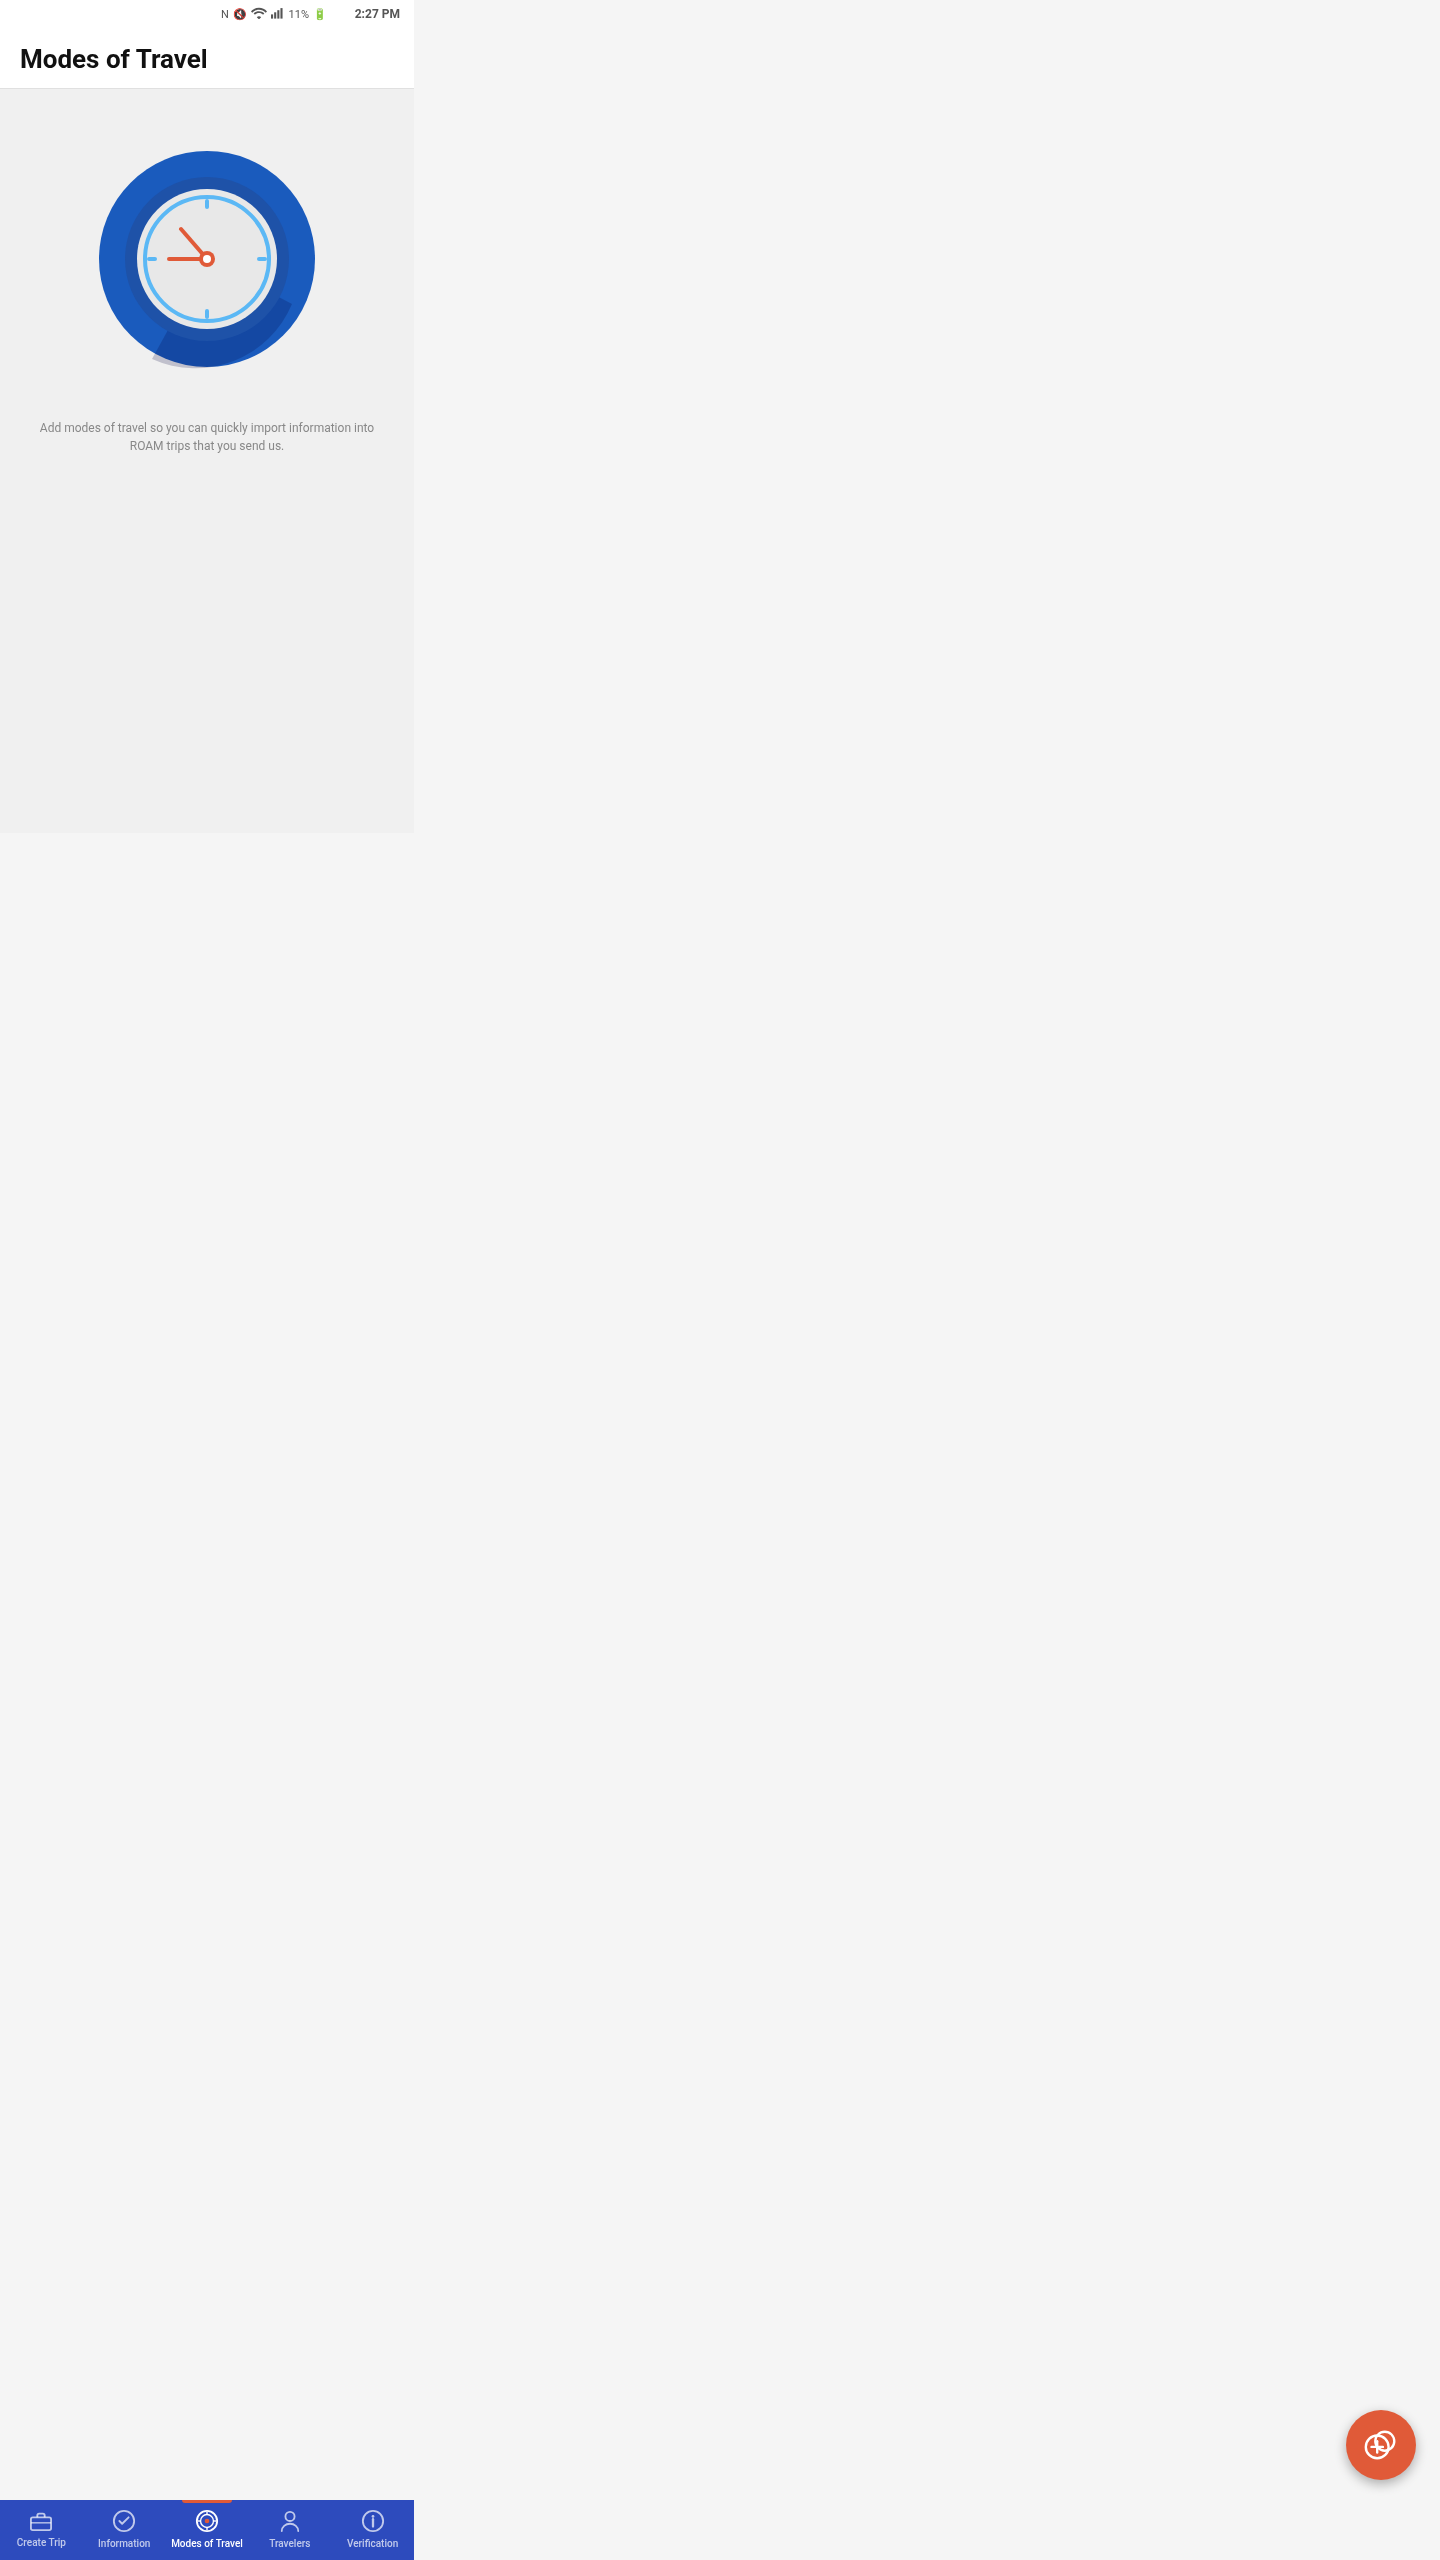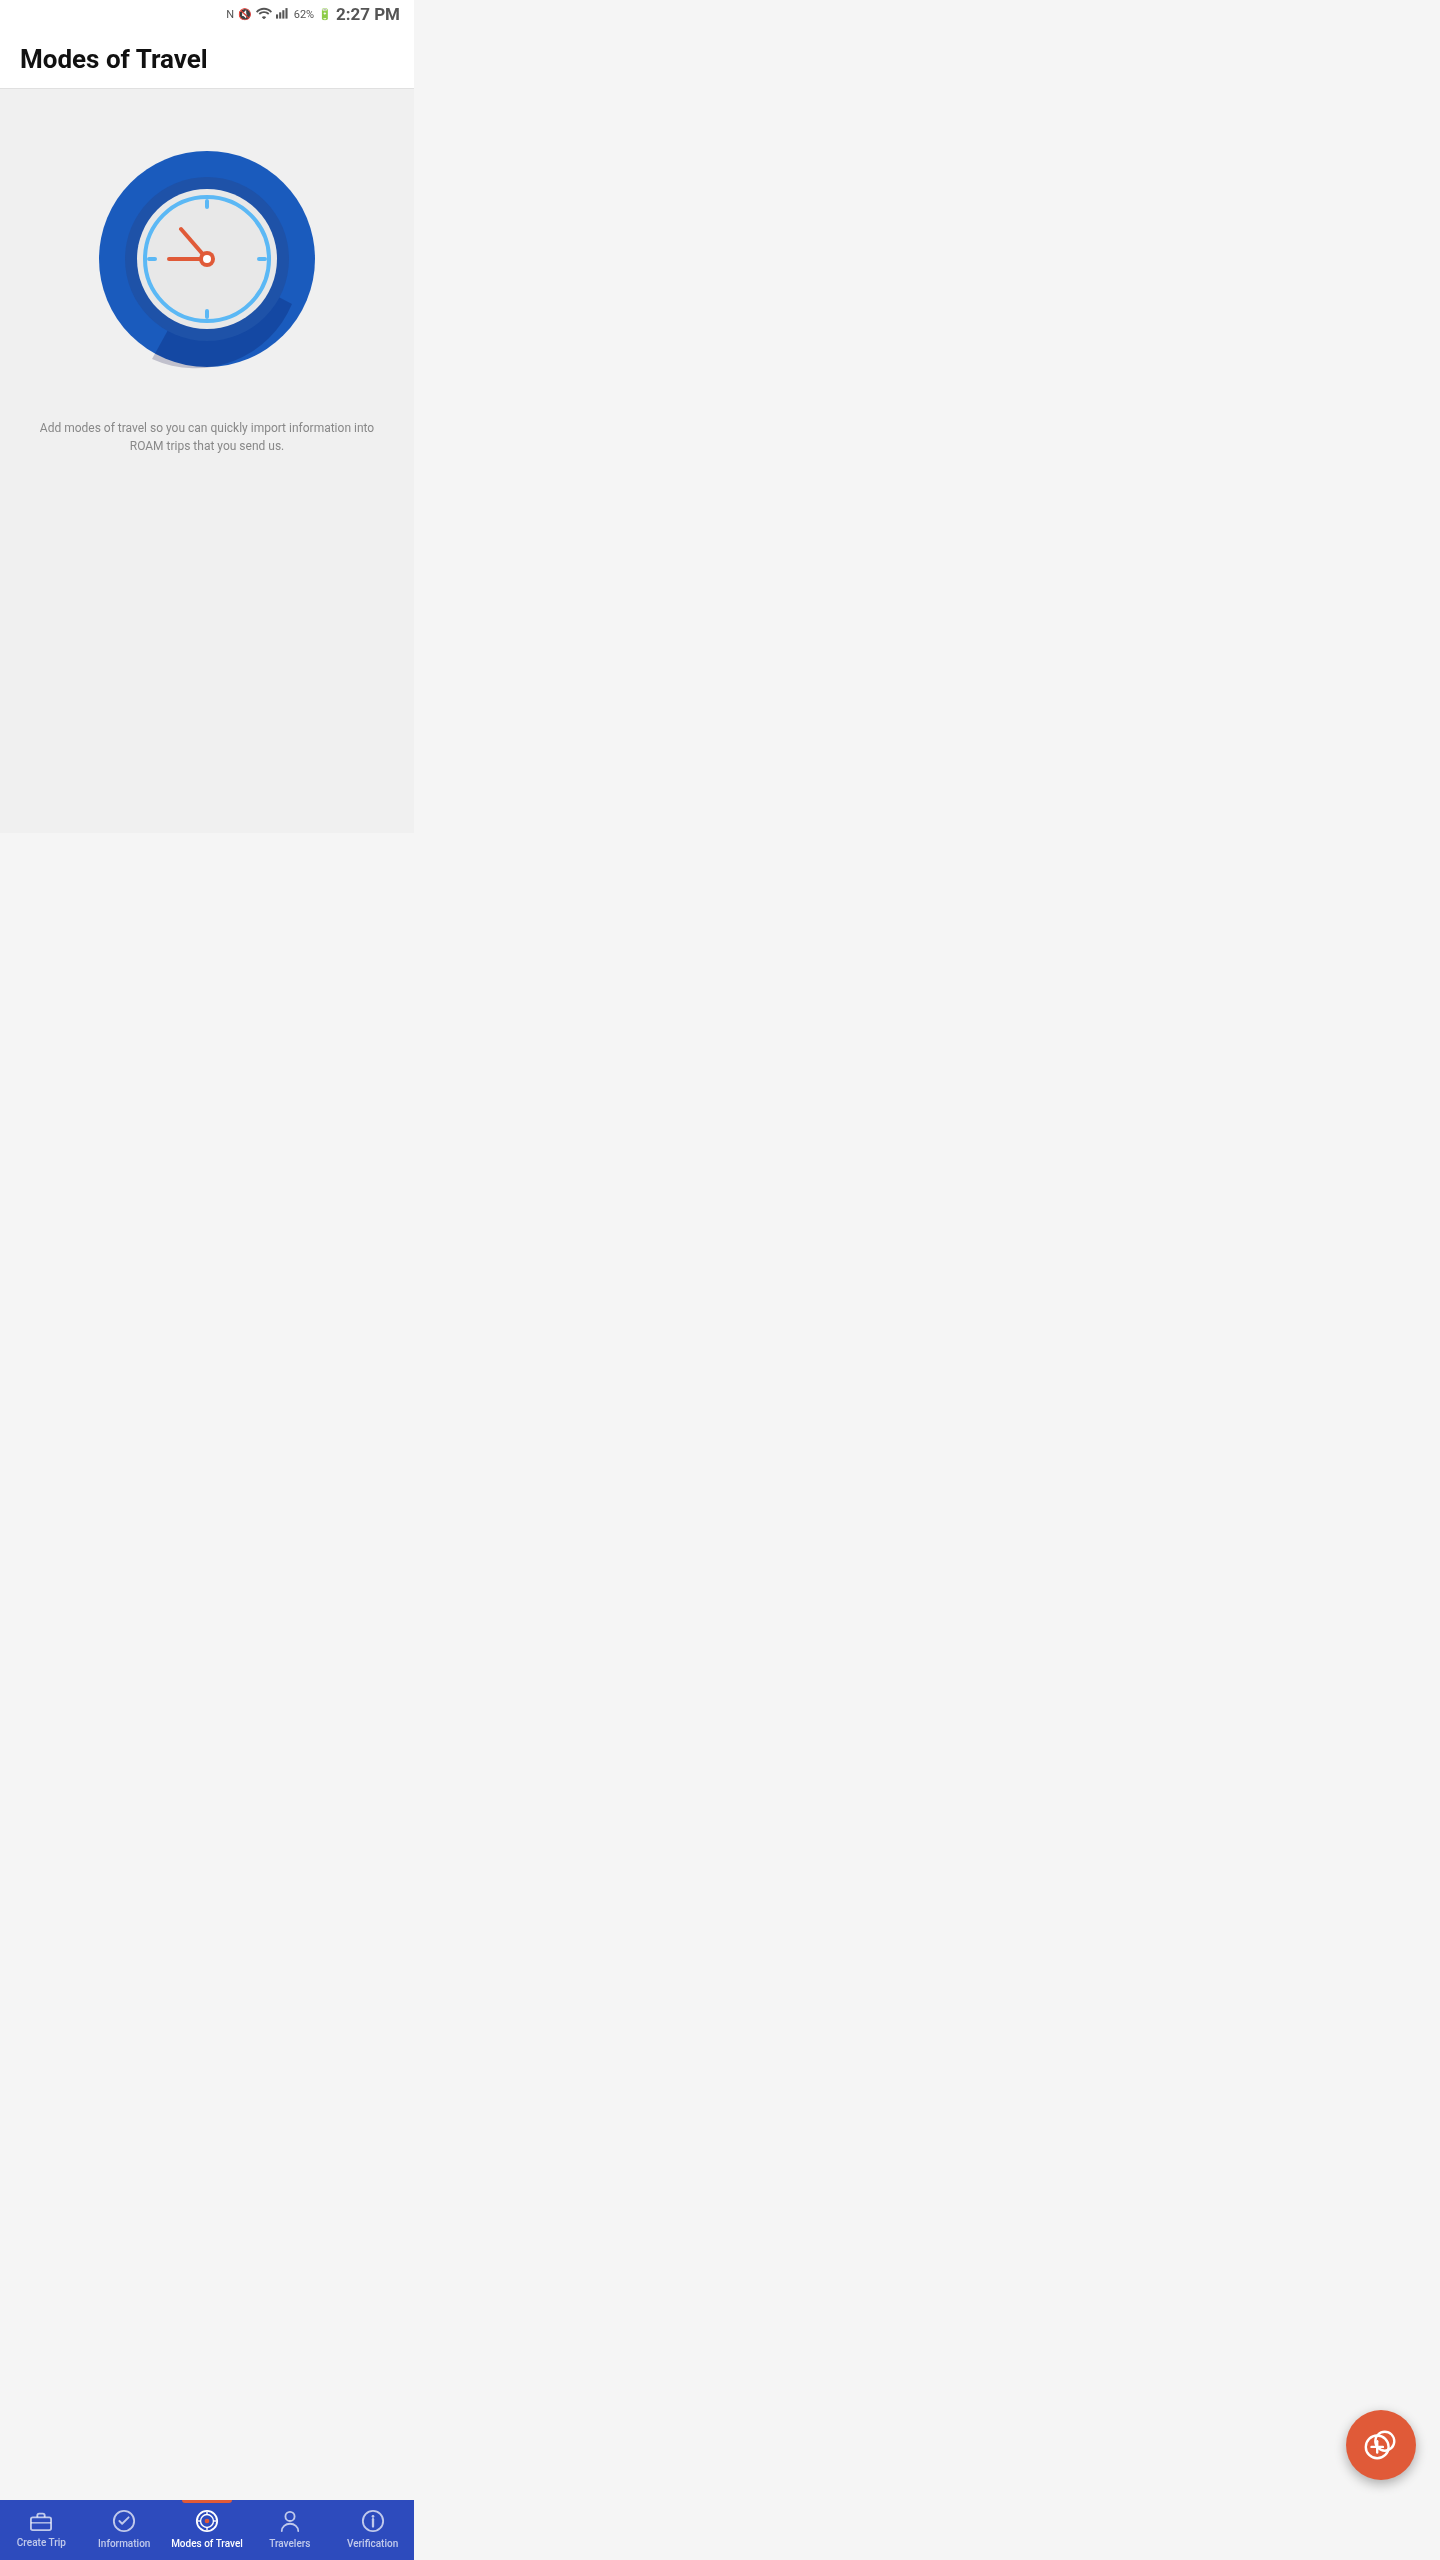--- a/index.html
+++ b/index.html
@@ -30,21 +30,22 @@
     .status-bar .status-icons {
       display: flex;
       align-items: center;
       gap: 4px;
       font-size: 11px;
       color: #555;
     }
 
     .status-bar .time {
       font-weight: bold;
-      font-size: 17px;
+      font-size: 12px;
+      margin-left: 24px;
     }
 
     
     .header {
       background: #fff;
       padding: 16px 20px 14px;
       border-bottom: 1px solid #e0e0e0;
     }
 
     .header h1 {
@@ -164,21 +165,21 @@
         </svg>
     </span>
     <span>
       <svg width="14" height="12" viewBox="0 0 20 16" fill="none">
         <rect x="0" y="10" width="3" height="6" fill="#555"></rect>
         <rect x="4.5" y="7" width="3" height="9" fill="#555"></rect>
         <rect x="9" y="4" width="3" height="12" fill="#555"></rect>
         <rect x="13.5" y="1" width="3" height="15" fill="#555"></rect>
       </svg>
     </span>
-    <span>62%</span>
+    <span>11%</span>
     <span>🔋</span>
     <span class="time">2:27 PM</span>
   </div>
 </div>
 
 <div class="header">
   <h1>Modes of Travel</h1>
 </div>
 
 <div class="main-content">

